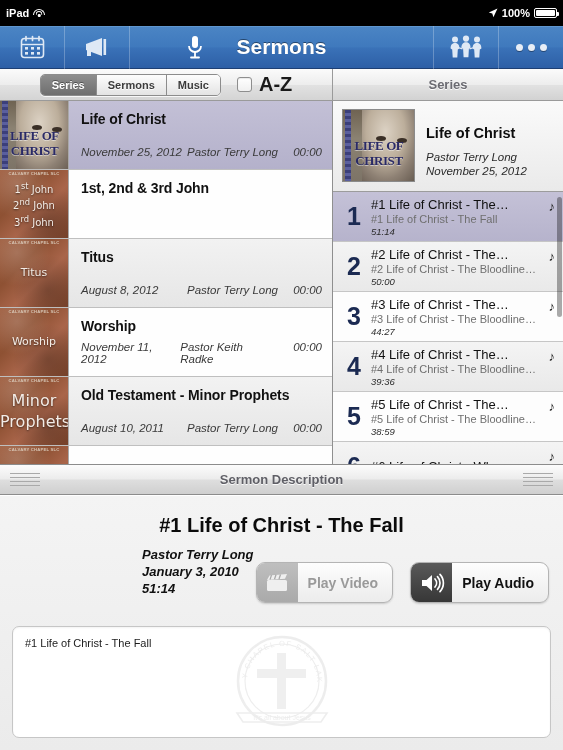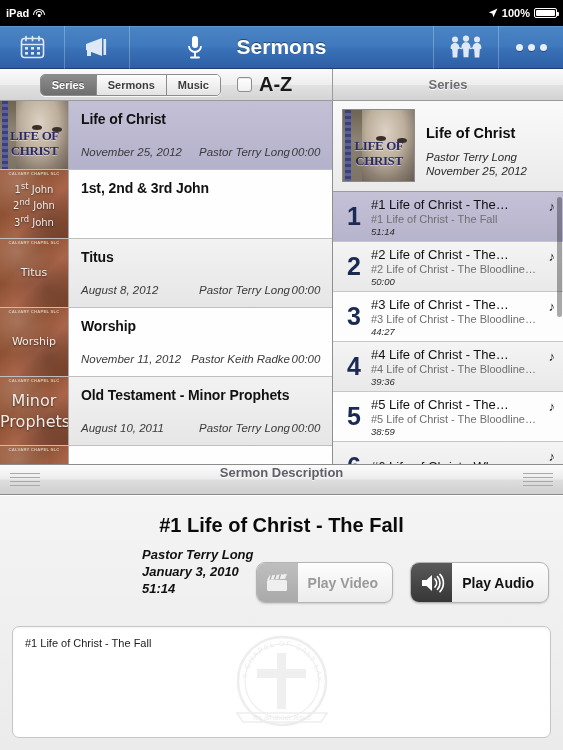--- a/index.html
+++ b/index.html
@@ -107,21 +107,21 @@
   .thumb.loc .band { position:absolute; left:2px; top:0; bottom:0; width:6px;
       background: repeating-linear-gradient(to bottom,#3b3f7a 0 3px,#5a5f9e 3px 6px); }
   .thumb.loc .lo { position:absolute; left:3px; right:2px; top:40%;
       font-family:"Liberation Serif", serif; font-weight:bold; color:#2a2a66; font-size:13px;
       line-height:15px; text-align:center; text-shadow:0 1px 0 rgba(255,255,255,.5); letter-spacing:-.4px; }
   .srow-body { flex: 1; padding: 10px 10px 0 12px; position: relative; }
   .srow-title { font-size: 14px; font-weight: bold; color: #111; letter-spacing: -.1px; }
   .srow-meta { position: absolute; left: 12px; right: 10px; bottom: 11px;
                display: flex; align-items: baseline; font-size: 11.5px; font-style: italic; color: #3a3a3a; }
   .srow-meta .pastor { margin-left: auto; }
-  .srow-meta .dur { width: 32px; text-align: center; }
+  .srow-meta .dur { width: 44px; text-align: right; }
 
   
   .rhead { display: flex; padding: 8px 9px 10px 9px; gap: 11px;
            background: linear-gradient(to bottom,#fafafa,#eaeaea);
            border-bottom: 1px solid #9c9c9c; height: 91px; }
   .rhead .thumb { width: 73px; height: 73px; border: 1px solid #8a8a8a; flex: none; }
   .rhead-txt { padding-top: 16px; }
   .rhead-title { font-size: 14.5px; font-weight: bold; color: #0d0d0d; }
   .rhead-sub { font-size: 11.5px; font-style: italic; color: #2b2b2b; line-height: 14px; margin-top: 9px; }
 
@@ -133,21 +133,21 @@
   .trow.plain { background: #fdfdfd; }
   .tnum { width: 34px; text-align: center; font-size: 25px; font-weight: bold;
           color: #1b2a52; flex: none; font-family: "Liberation Sans", sans-serif; }
   .tbody { flex: 1; min-width: 0; padding-right: 14px; }
   .tt1 { font-size: 13px; font-weight: normal; color: #101010; white-space: nowrap; overflow: hidden; text-overflow: ellipsis; }
   .tt2 { font-size: 11px; color: #6f6f6f; white-space: nowrap; overflow: hidden; text-overflow: ellipsis; margin-top: 1px; }
   .tt3 { font-size: 9.5px; font-style: italic; color: #2b2b2b; margin-top: 1px; }
   .note { position: absolute; right: 8px; top: 7px; font-size: 13px; color: #222; }
 
   
-  .splitter { height: 31px; flex: none; position: relative; display: flex; align-items: flex-start; justify-content: center;
+  .splitter { height: 31px; flex: none; position: relative; display: flex; align-items: center; justify-content: center;
     background: linear-gradient(to bottom,#fcfcfc 0%,#ececec 48%,#dedede 52%,#cfcfcf 100%);
     border-top: 1px solid #8c8c8c; border-bottom: 1px solid #8c8c8c;
     font-size: 13px; font-weight: bold; color: #5f5f66; text-shadow: 0 1px 0 rgba(255,255,255,.85); }
   .grip { position: absolute; top: 8px; width: 30px; height: 15px;
           background: repeating-linear-gradient(to bottom, #a9a9a9 0 1px, transparent 1px 4px); }
   .grip.l { left: 10px; } .grip.r { right: 10px; }
 
   
   .detail { flex: 1; background: linear-gradient(to bottom,#f4f4f4,#ebebeb);
             border-top: 1px solid #fff; position: relative; padding: 18px 12px 10px 12px; }

